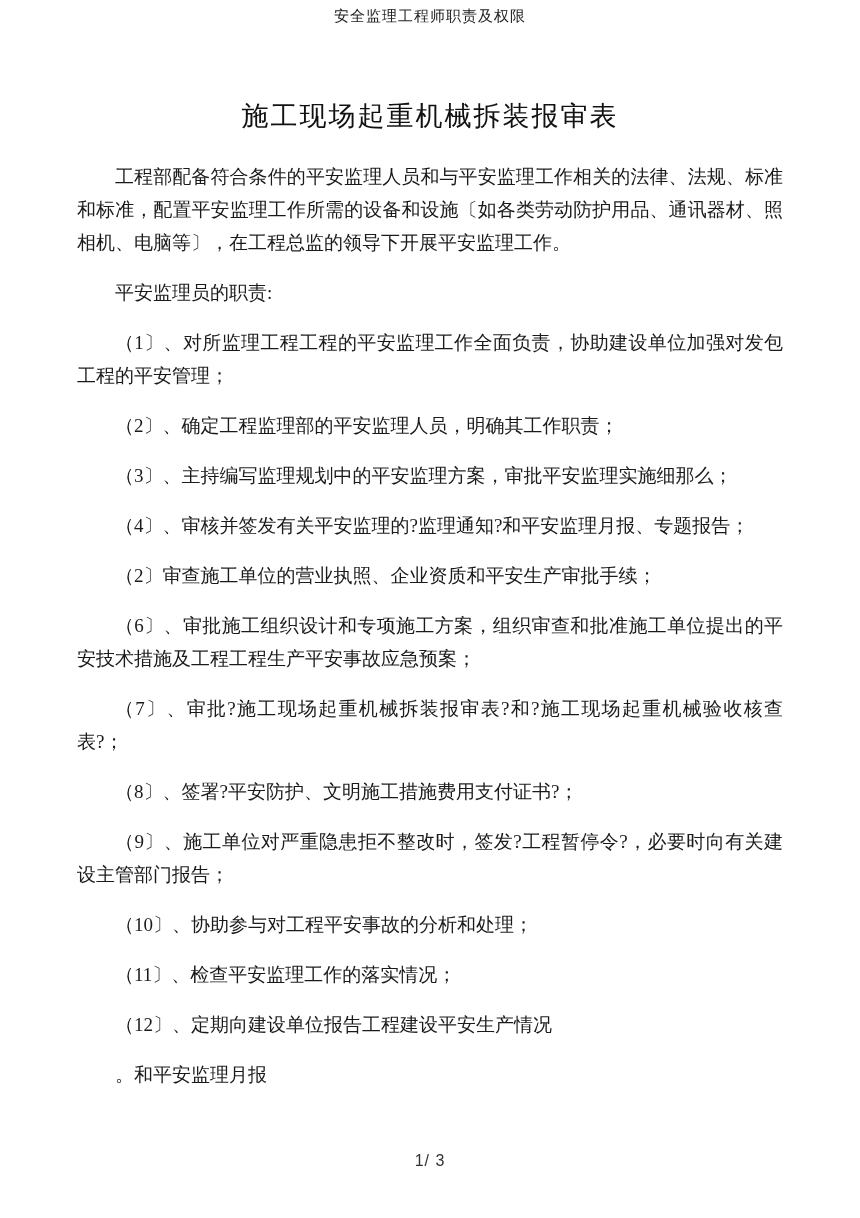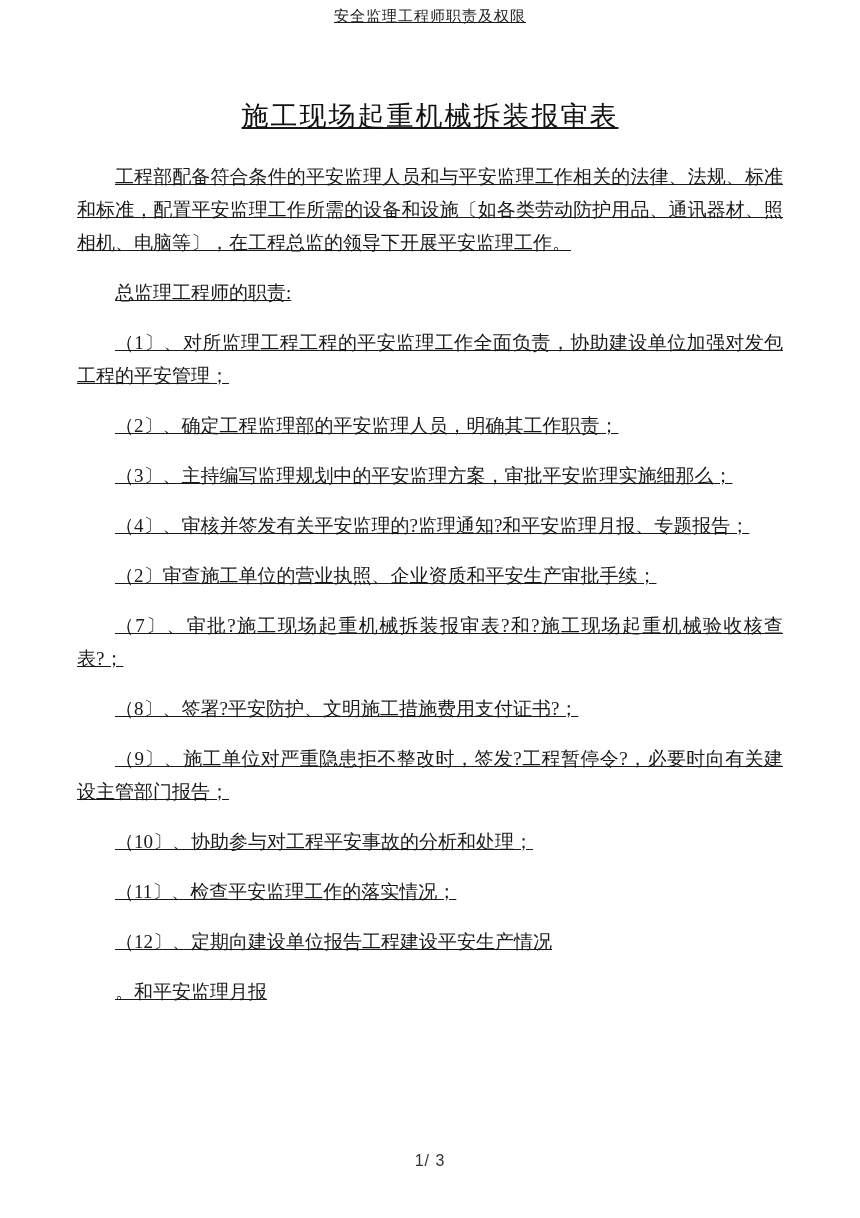--- a/index.html
+++ b/index.html
@@ -8,21 +8,20 @@
     background: #ffffff;
   }
   .page {
     position: relative;
     width: 860px;
     height: 1218px;
     background: #ffffff;
     overflow: hidden;
     font-family: "Liberation Serif", "DejaVu Serif", serif;
     color: #1a1a1a;
-    text-decoration: underline;
   }
   .doc-header {
     padding-top: 7px;
     text-align: center;
     font-size: 15px;
     color: #222222;
     letter-spacing: 1px;
   }
   .doc-title {
     margin: 72px 0 0 0;
@@ -60,26 +59,27 @@
 </head>
 <body>
 
 <div class="page">
   <div class="doc-header">安全监理工程师职责及权限</div>
 
   <h1 class="doc-title">施工现场起重机械拆装报审表</h1>
 
   <div class="document-body">
       <p class="para">工程部配备符合条件的平安监理人员和与平安监理工作相关的法律、法规、标准和标准，配置平安监理工作所需的设备和设施〔如各类劳动防护用品、通讯器材、照相机、电脑等〕，在工程总监的领导下开展平安监理工作。</p>
-      <p class="para">总监理工程师的职责:</p>
+      <p class="para">平安监理员的职责:</p>
       <p class="para">（1〕、对所监理工程工程的平安监理工作全面负责，协助建设单位加强对发包工程的平安管理；</p>
       <p class="para">（2〕、确定工程监理部的平安监理人员，明确其工作职责；</p>
       <p class="para">（3〕、主持编写监理规划中的平安监理方案，审批平安监理实施细那么；</p>
       <p class="para">（4〕、审核并签发有关平安监理的?监理通知?和平安监理月报、专题报告；</p>
       <p class="para">（2〕审查施工单位的营业执照、企业资质和平安生产审批手续；</p>
+      <p class="para">（6〕、审批施工组织设计和专项施工方案，组织审查和批准施工单位提出的平安技术措施及工程工程生产平安事故应急预案；</p>
       <p class="para">（7〕、审批?施工现场起重机械拆装报审表?和?施工现场起重机械验收核查表?；</p>
       <p class="para">（8〕、签署?平安防护、文明施工措施费用支付证书?；</p>
       <p class="para">（9〕、施工单位对严重隐患拒不整改时，签发?工程暂停令?，必要时向有关建设主管部门报告；</p>
       <p class="para">（10〕、协助参与对工程平安事故的分析和处理；</p>
       <p class="para">（11〕、检查平安监理工作的落实情况；</p>
       <p class="para">（12〕、定期向建设单位报告工程建设平安生产情况</p>
       <p class="para tight">。和平安监理月报</p>
     </div>
 
   <div class="page-footer">1/ 3</div>

